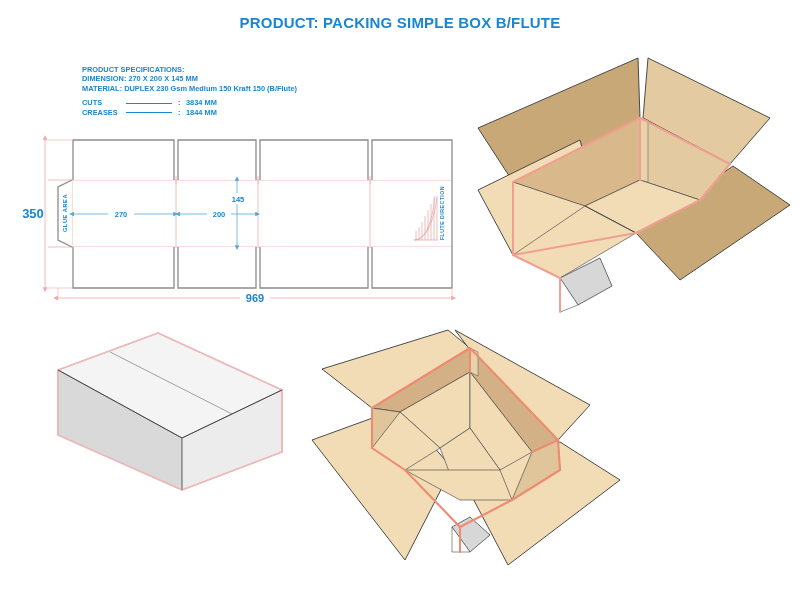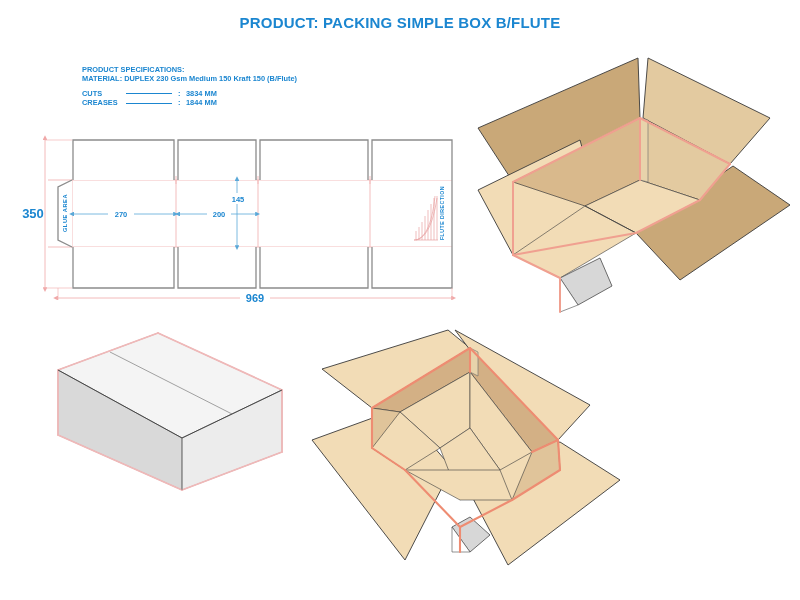--- a/index.html
+++ b/index.html
@@ -69,20 +69,21 @@
 </style>
 </head>
 <body>
 
 <div id="sheet">
 
   <div class="title">PRODUCT: PACKING SIMPLE BOX B/FLUTE</div>
 
   <div class="specs">
     <div>PRODUCT SPECIFICATIONS:</div>
+    <div>DIMENSION: 270 X 200 X 145 MM</div>
     <div>MATERIAL: DUPLEX 230 Gsm Medium 150 Kraft 150 (B/Flute)</div>
     <div class="gap"></div>
     <div class="diecut-row">
       <span class="dc-label">CUTS</span>
       <span class="dc-rule-cell">
           <span class="dc-rule"></span>
         </span>
       <span class="dc-colon">:</span>
       <span>3834 MM</span>
     </div>

